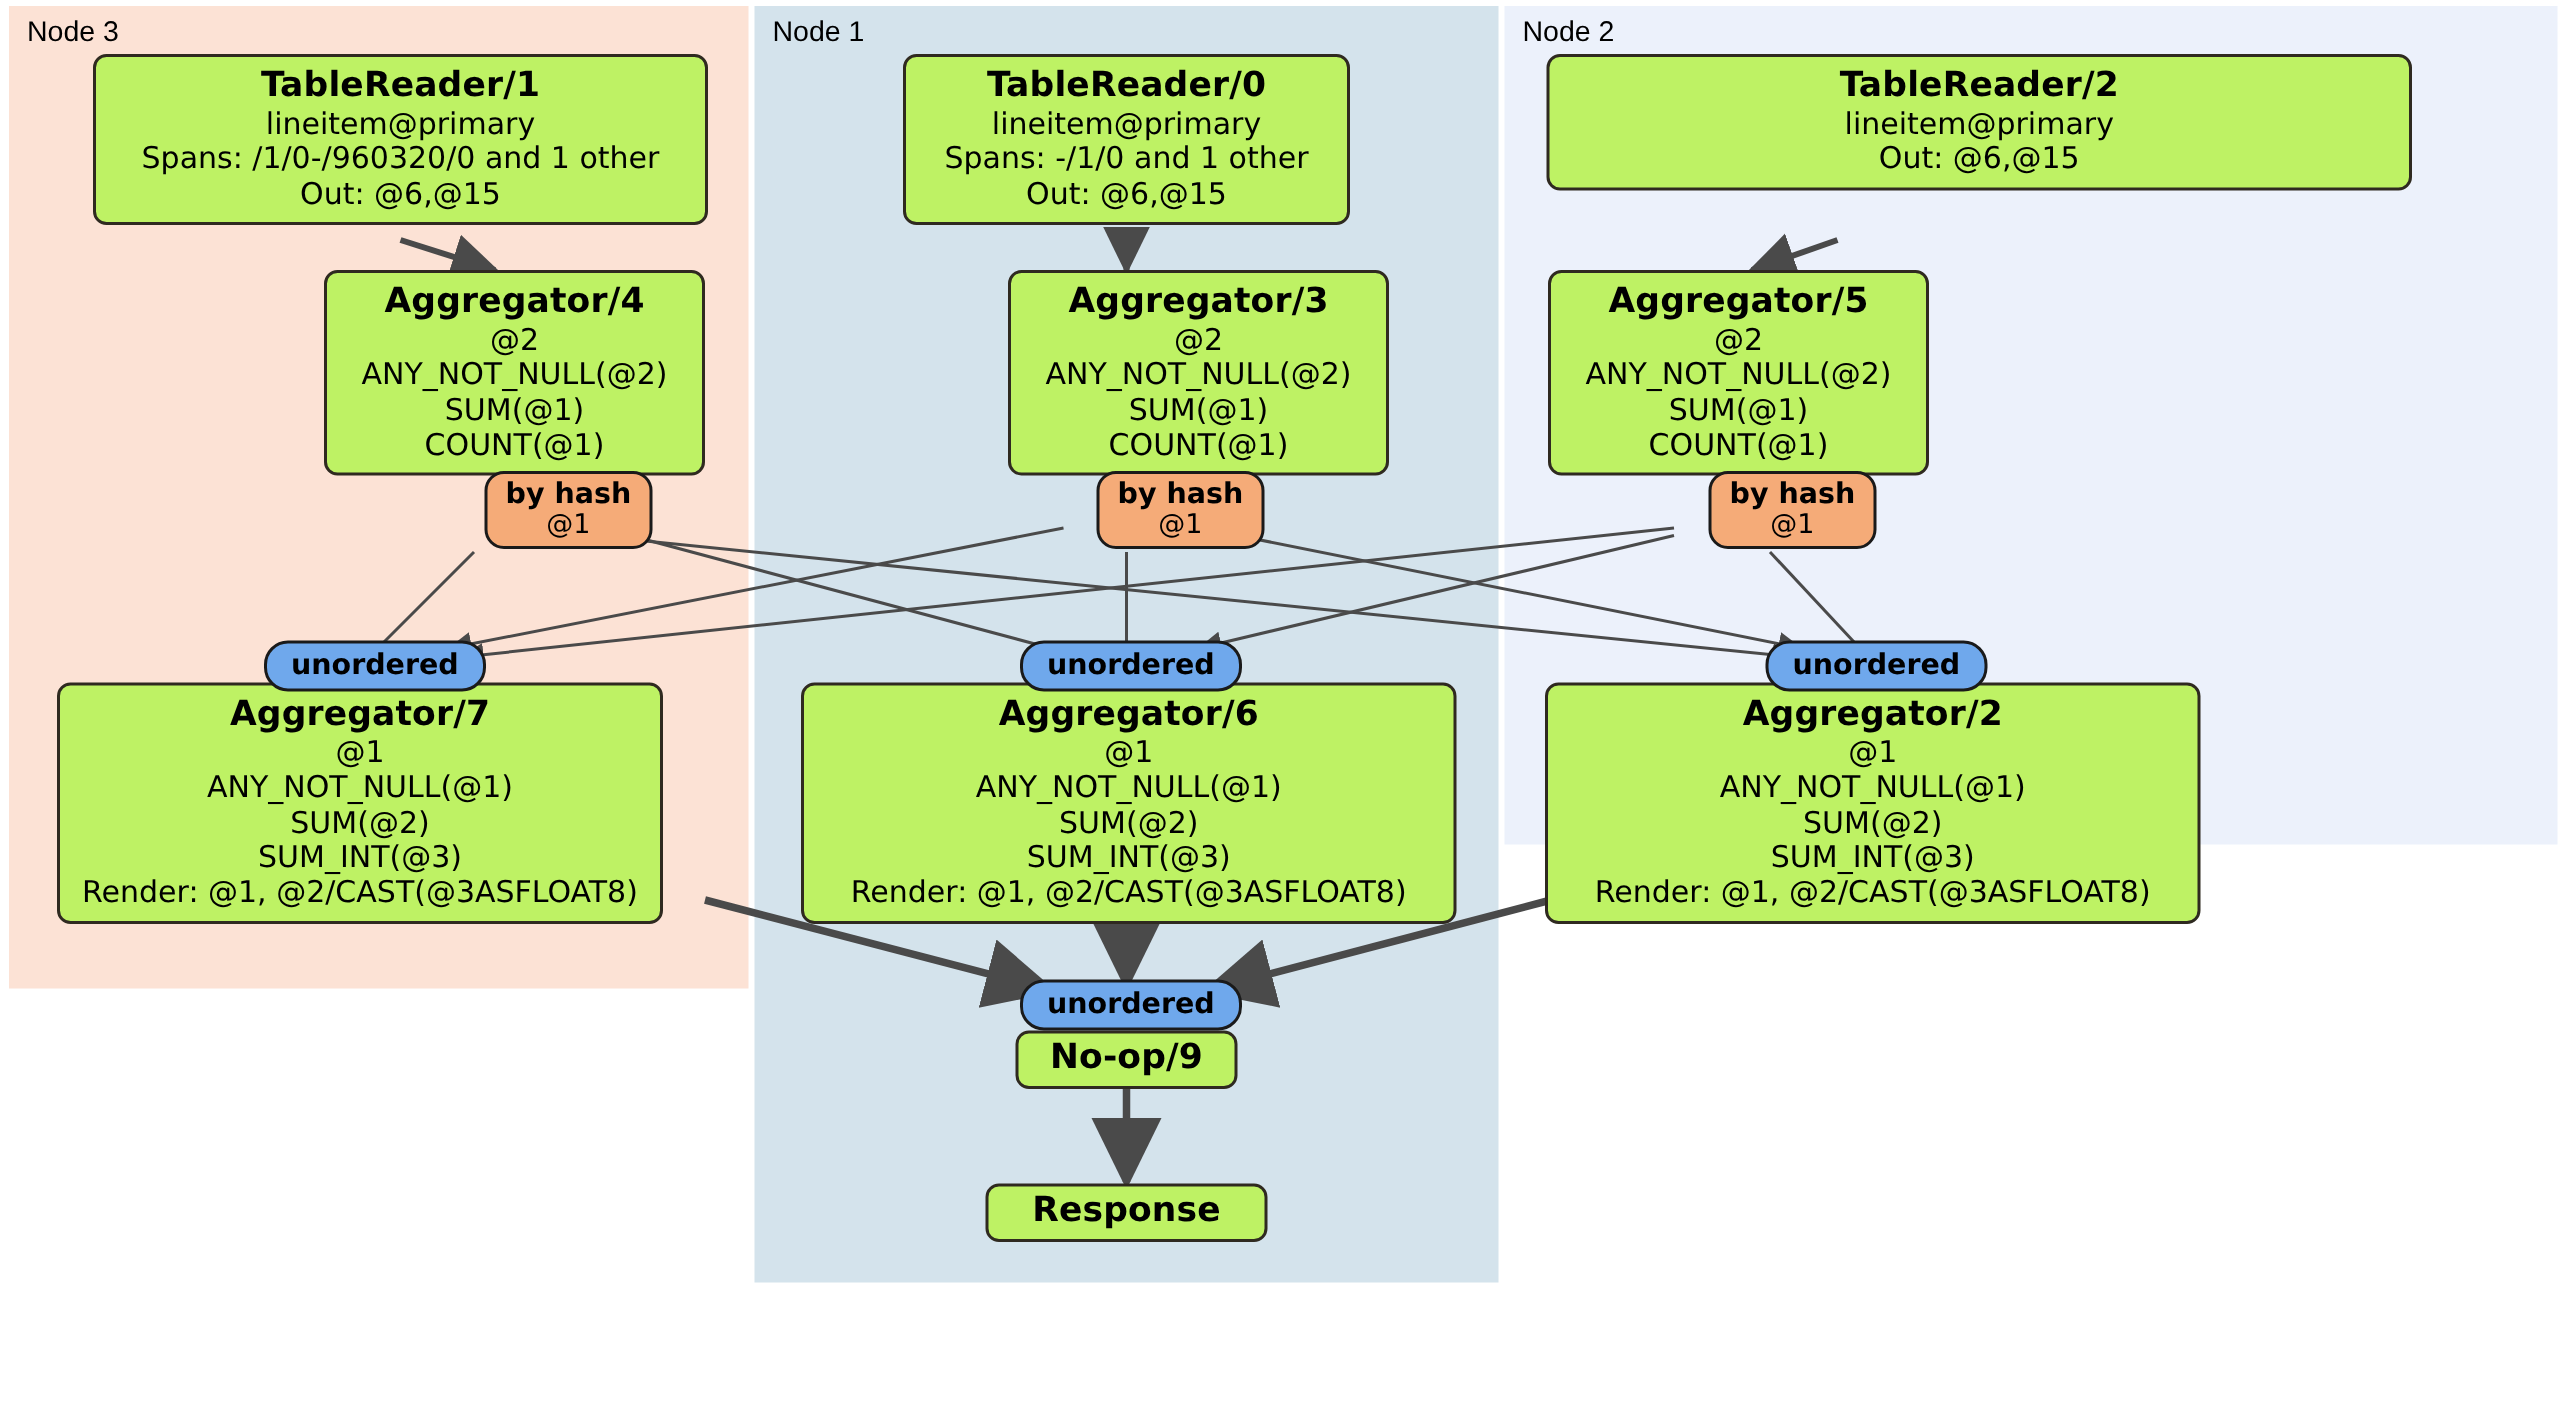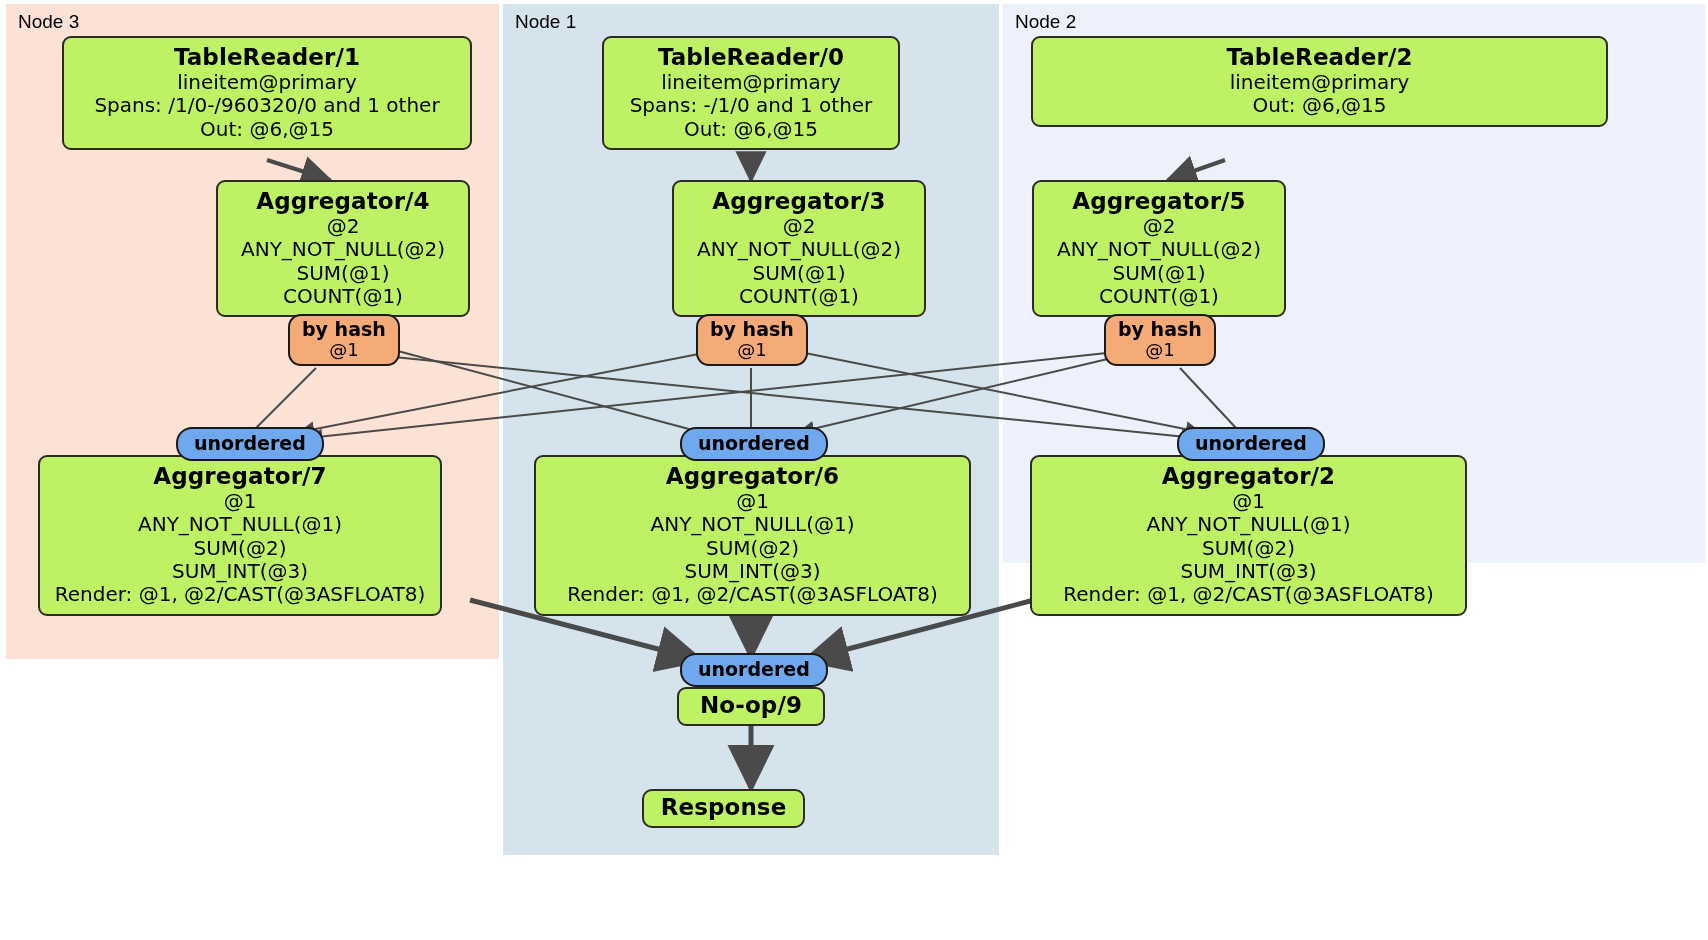--- a/index.html
+++ b/index.html
@@ -102,20 +102,21 @@
   }
   .badge .bs {
     font-size: 18px;
     color: #000;
     font-family: "DejaVu Sans", sans-serif;
   }
   .badge.hash {
     background: #f5ab78;
     border-radius: 13px;
     padding: 3px 12px 4px 12px;
+    margin-left: 35px;
   }
   .badge.unordered {
     background: #6fa8ec;
     border-radius: 16px;
     padding: 4px 16px 5px 16px;
   }
 
   
   .proc { z-index: 5; }
   .badge { z-index: 7; }
@@ -269,17 +270,17 @@
   </div>
 
   <div class="badge unordered" style="left:680px; top:653px;">
     <div class="bt">unordered</div>
   </div>
 
   <div class="proc compact" style="left:677px; top:687px; width:148px;">
     <div class="title">No-op/9</div>
   </div>
 
-  <div class="proc compact" style="left:642px; top:789px; width:163px;border-radius:10px;">
+  <div class="proc compact" style="left:657px; top:789px; width:188px;">
     <div class="title">Response</div>
   </div>
 
 </div>
 
 </body></html>

